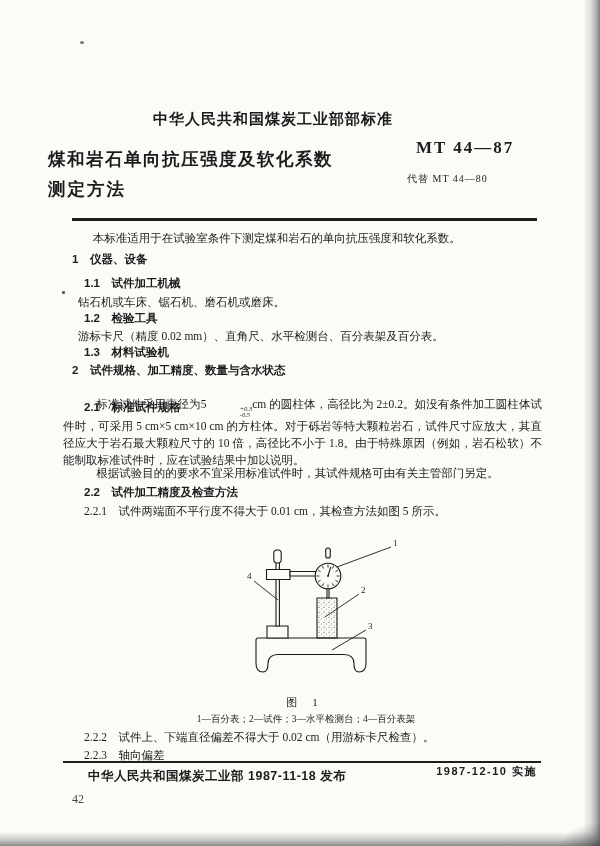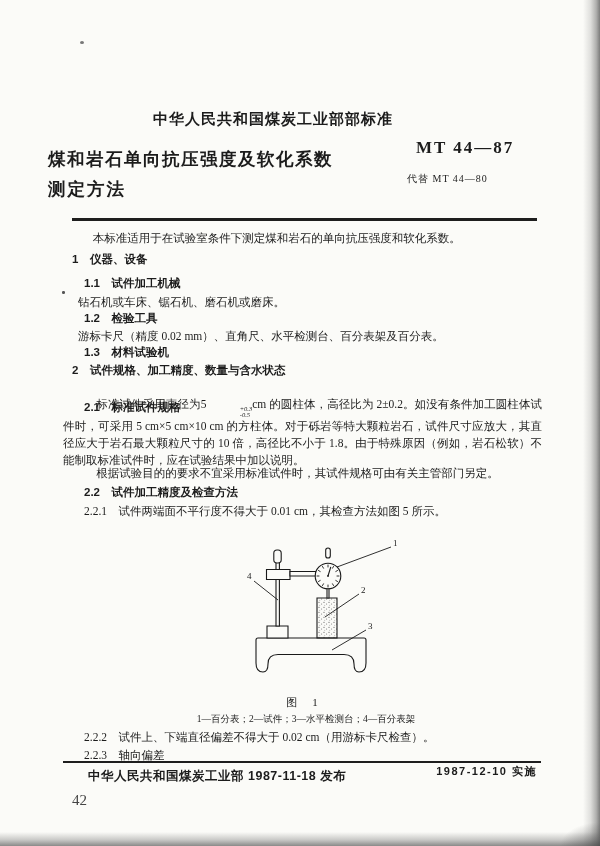--- a/index.html
+++ b/index.html
@@ -38,21 +38,21 @@
   .tol{display:inline-flex;flex-direction:column;vertical-align:-0.4em;
     font-size:6.5px;line-height:6px;letter-spacing:0;font-style:normal;}
 
   .fig-caption{top:695px;left:3px;width:600px;text-align:center;font-size:11px;letter-spacing:2px;}
   .fig-legend{top:713px;left:6px;width:600px;text-align:center;font-size:9.5px;color:#222;}
 
   .footer-left{top:768px;left:64px;font-size:12.5px;font-weight:bold;letter-spacing:.5px;
     font-family:"Liberation Sans","DejaVu Sans",sans-serif;margin-left:24px;}
   .footer-right{top:764px;right:63px;font-size:11px;font-weight:bold;letter-spacing:1.5px;
     font-family:"Liberation Sans","DejaVu Sans",sans-serif;}
-  .pagenum{top:792px;left:72px;font-size:15px;color:#444;}
+  .pagenum{top:792px;left:72px;font-size:12px;color:#444;}
 
   .fig-svg{top:536px;left:228px;}
   .fig-svg *{vector-effect:non-scaling-stroke;}
 </style>
 </head>
 <body>
 
 <div class="page">
 
   <div class="speck" style="left:80px;top:41px;width:4px;height:3px;"></div>

